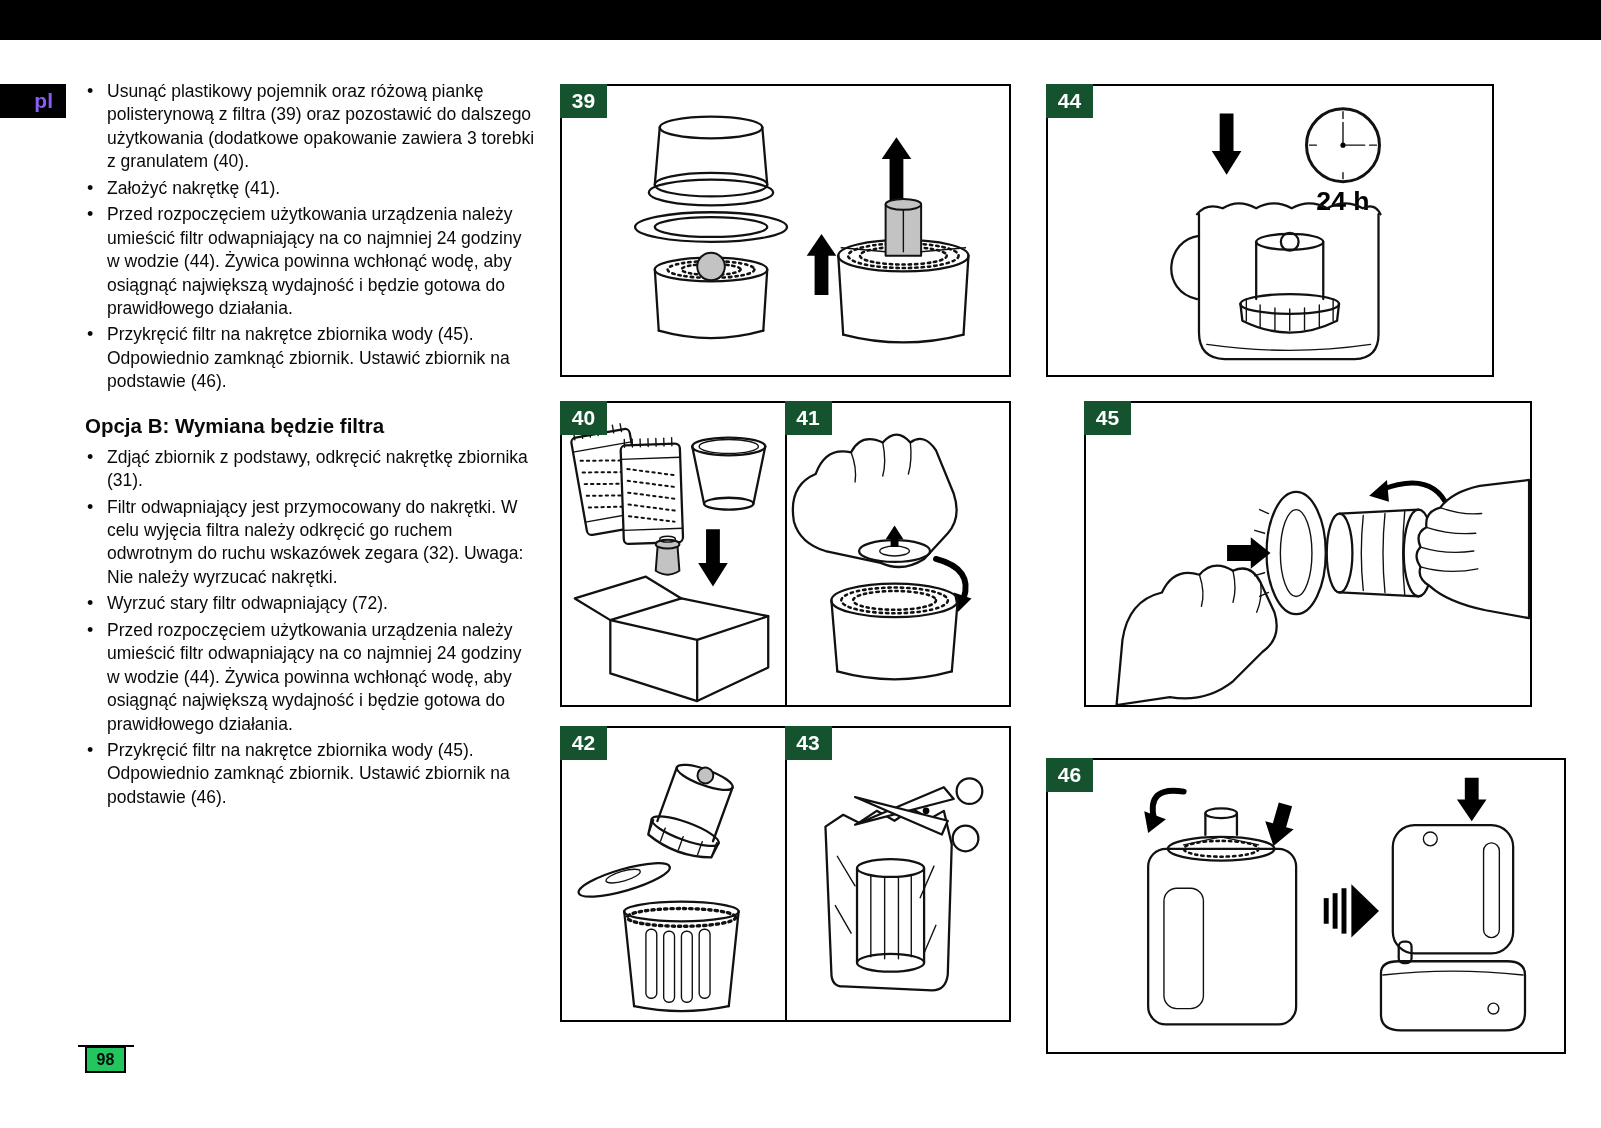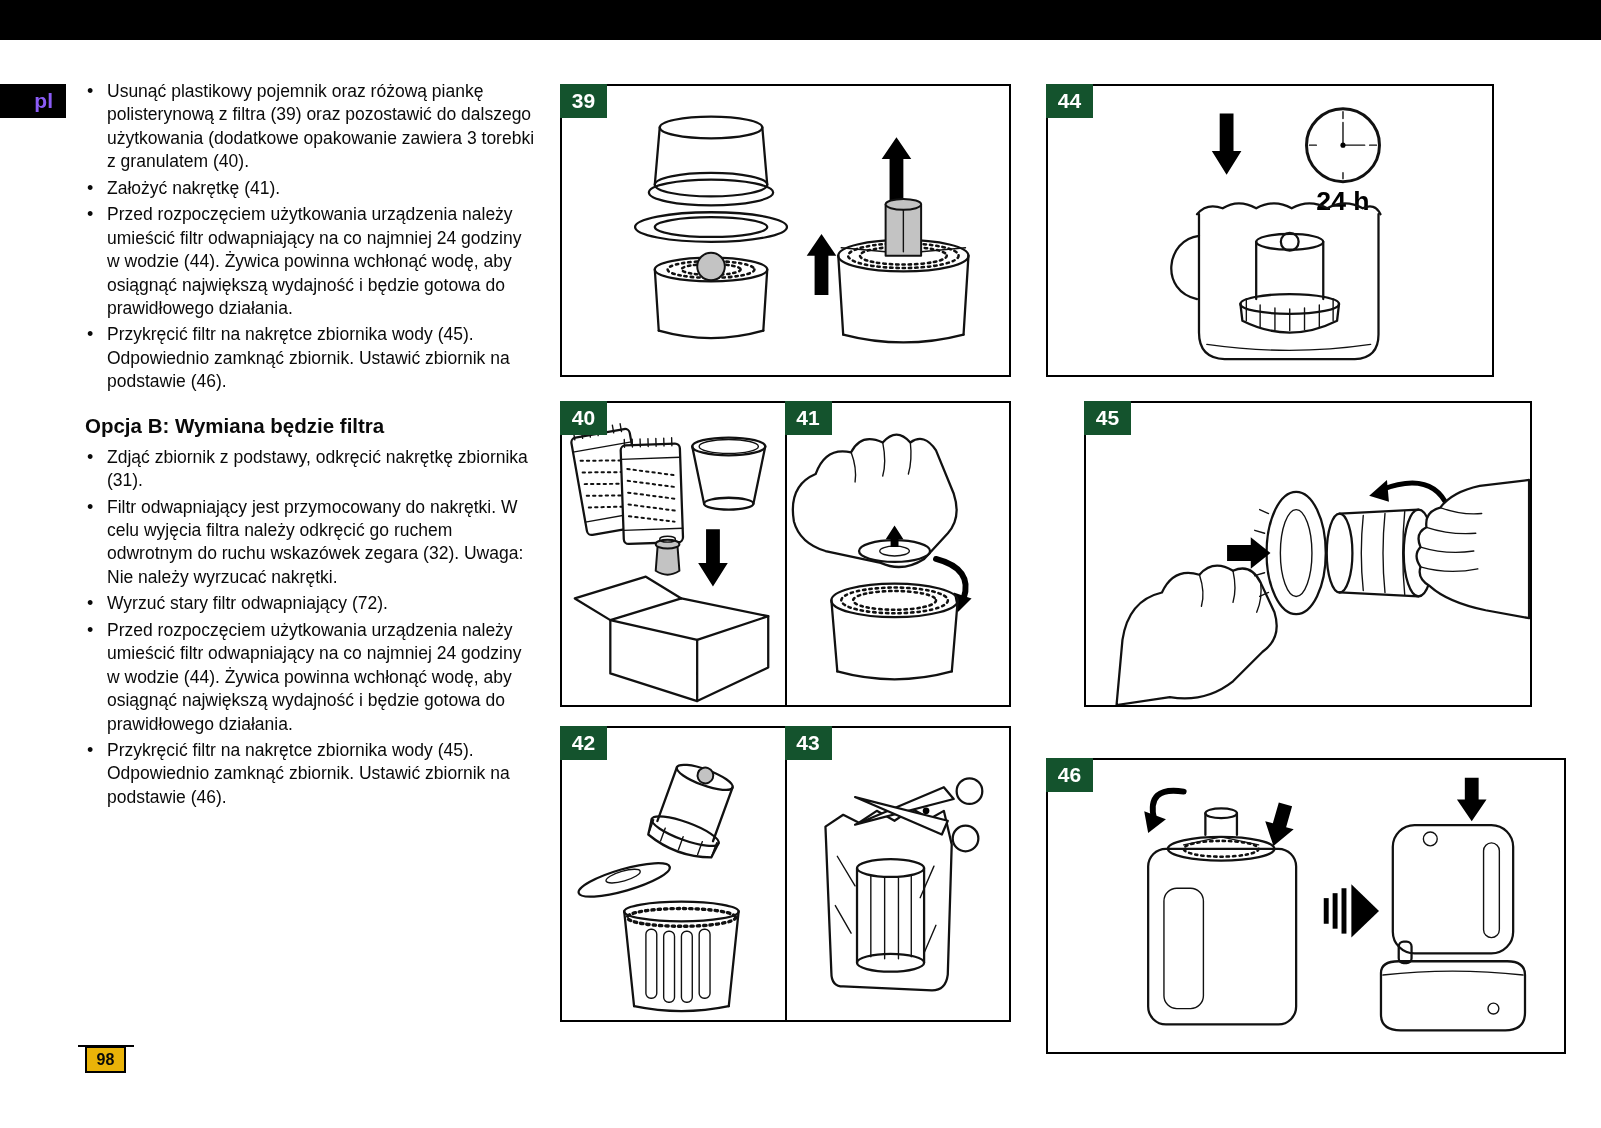--- a/index.html
+++ b/index.html
@@ -22,21 +22,21 @@
   .panel { position:absolute; border:2px solid #000; background:#fff; }
   .panel-label { position:absolute; left:-2px; top:-2px; width:47px; height:34px; background:#14532d;
                  color:#fff; font-weight:bold; font-size:21px; display:flex; align-items:center;
                  justify-content:center; z-index:3; }
   .panel-label.half { left:calc(50% - 1px); }
   .vdivider { position:absolute; top:0; bottom:0; left:calc(50% - 1px); width:2px; background:#000; z-index:2; }
   .panel svg { position:absolute; left:0; top:0; width:100%; height:100%; }
 
   .footer-rule { position:absolute; left:78px; top:1045px; width:56px; height:2px; background:#000; }
   .pagenum-box { position:absolute; left:85px; top:1046px; width:41px; height:27px;
-                 border:2px solid #000; background:#eab308; display:flex; align-items:center;
+                 border:2px solid #000; background:#22c55e; display:flex; align-items:center;
                  justify-content:center; font-weight:bold; font-size:16px; z-index:2; }
 
   svg { stroke-linecap:round; stroke-linejoin:round; }
   svg text { font-family:"Liberation Sans", sans-serif; font-weight:bold; }
   .ln { fill:none; stroke:#111; stroke-width:2.3; }
   .thin { fill:none; stroke:#111; stroke-width:1.4; }
   .dots { fill:none; stroke:#111; stroke-width:2.6; stroke-dasharray:2.4 4; }
   .blk { fill:#000; stroke:none; }
   .grey { fill:#c3c3c3; stroke:#111; stroke-width:2; }
   .whitefill { fill:#fff; stroke:#111; stroke-width:2.3; }

